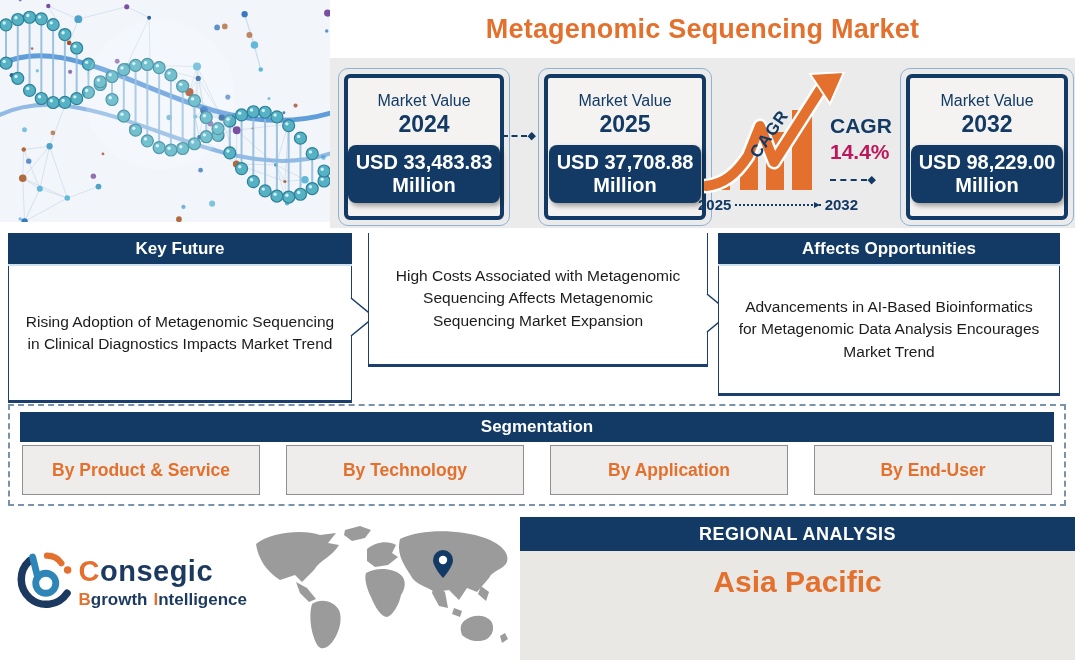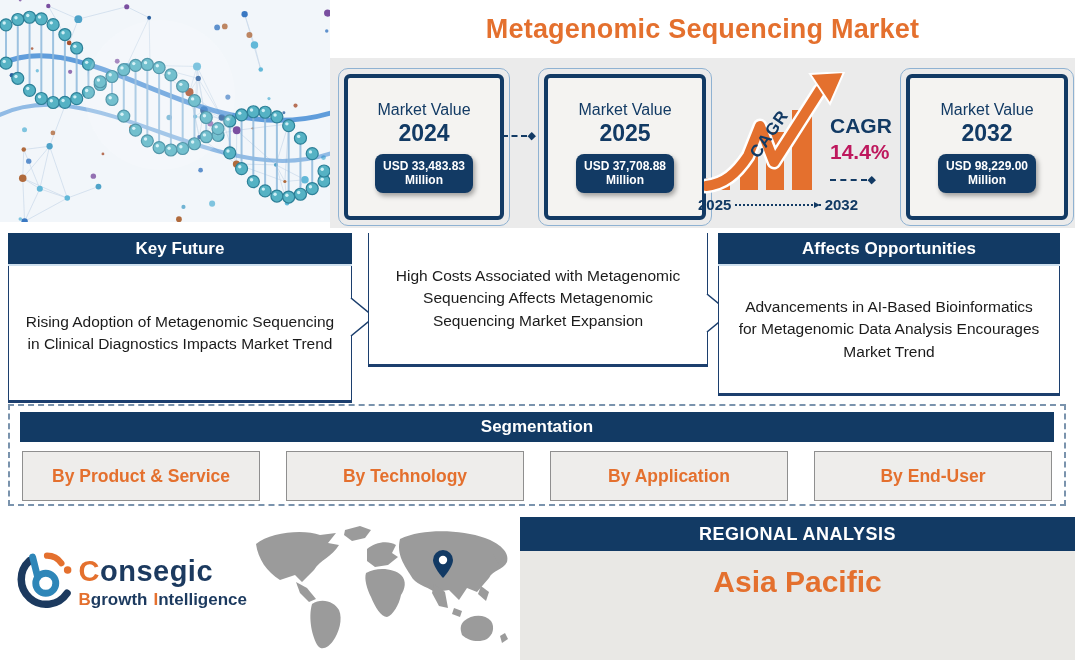--- a/index.html
+++ b/index.html
@@ -11,21 +11,21 @@
   #hero{left:0;top:0;width:330px;height:222px;}
   #main-title{left:330px;top:0;width:745px;height:58px;display:flex;align-items:center;justify-content:center;
               color:#E4702E;font-size:27px;font-weight:bold;letter-spacing:.2px;}
   #top-strip{left:330px;top:58px;width:745px;height:170px;background:#EBEBEB;}
 
   .mbox-outer{position:absolute;border:1.5px solid #8FB2D2;border-radius:10px;padding:5px;background:#EBEBEB;}
   .mbox-inner{border:4px solid #123A64;border-radius:6px;background:#F4F3F1;height:100%;box-sizing:border-box;
               display:flex;flex-direction:column;align-items:center;justify-content:center;padding:6px 6px;}
   .mbox-label{color:#123A64;font-size:16px;font-weight:500;}
   .mbox-year{color:#123A64;font-size:23px;font-weight:bold;margin:1px 0 7px;}
-  .mbox-pill{background:#123A64;color:#fff;border-radius:8px;font-weight:bold;font-size:12px;line-height:1.15;
+  .mbox-pill{background:#123A64;color:#fff;border-radius:8px;font-weight:bold;font-size:20px;line-height:1.15;
              text-align:center;padding:6px 8px;box-shadow:2px 3px 5px rgba(0,0,0,.35);white-space:nowrap;}
 
   .dash-conn{display:flex;align-items:center;color:#123A64;}
   .dash-conn .line{border-top:2px dashed #123A64;flex:1;}
   .dash-conn .dia{font-size:11px;line-height:1;margin-left:1px;}
 
   #cagr-side{left:500px;top:56px;width:80px;text-align:left;}
   #cagr-side .cagr-word{color:#123A64;font-size:21px;font-weight:bold;}
   #cagr-side .cagr-val{color:#be185d;font-size:21px;font-weight:bold;margin-top:2px;}
   #cagr-side .dash-conn{width:46px;margin-top:10px;}
@@ -39,21 +39,21 @@
   .panel-header{background:#123A64;color:#fff;font-size:17px;font-weight:bold;text-align:center;
                 padding:6px 0 5px;border-bottom:2px solid #CFE0EE;}
   .panel-body{background:#fff;border:1.5px solid #1C3F6E;border-top:none;border-bottom-width:3px;
               display:flex;align-items:center;justify-content:center;text-align:center;
               color:#1B1B1B;font-size:15.5px;line-height:1.45;box-sizing:border-box;padding:0 16px;}
   .chevron{position:absolute;}
 
   
   #segmentation{left:8px;top:404px;width:1058px;height:102px;border:2px dashed #7A93AD;background:#fff;box-sizing:border-box;}
   #seg-header{margin:6px 10px 0;background:#123A64;color:#fff;font-size:17px;font-weight:bold;text-align:center;padding:5px 0;}
-  #seg-row{display:flex;gap:26px;margin:9px 12px 0;}
+  #seg-row{display:flex;gap:26px;margin:3px 12px 0;}
   .seg-btn{flex:1;height:48px;background:#EEEDEB;border:1.5px solid #8F8F8F;display:flex;align-items:center;justify-content:center;
            color:#E4702E;font-size:17.5px;font-weight:bold;}
 
   
   #logo{left:12px;top:522px;width:235px;height:120px;display:flex;align-items:center;}
   #logo-text{margin-left:4px;}
   #brand-line{font-size:29px;font-weight:bold;color:#1C3A5F;letter-spacing:.5px;}
   #brand-line .oj{color:#E4702E;}
   #sub-line{font-size:17px;font-weight:bold;color:#1C3A5F;margin-top:2px;}
   #sub-line .oj{color:#E4702E;}

